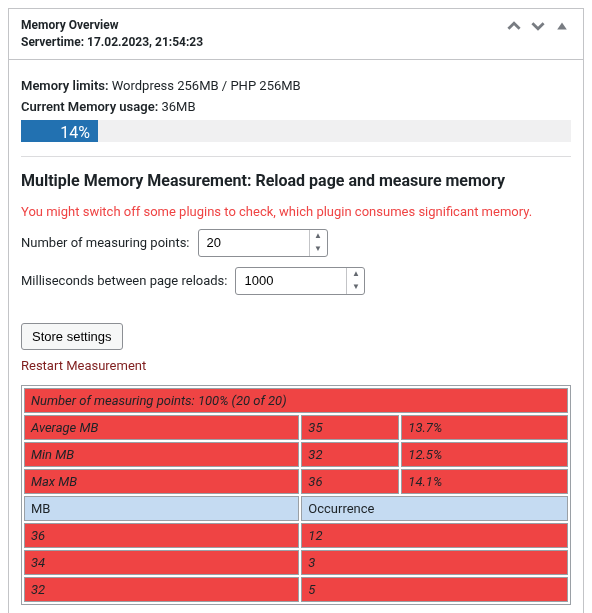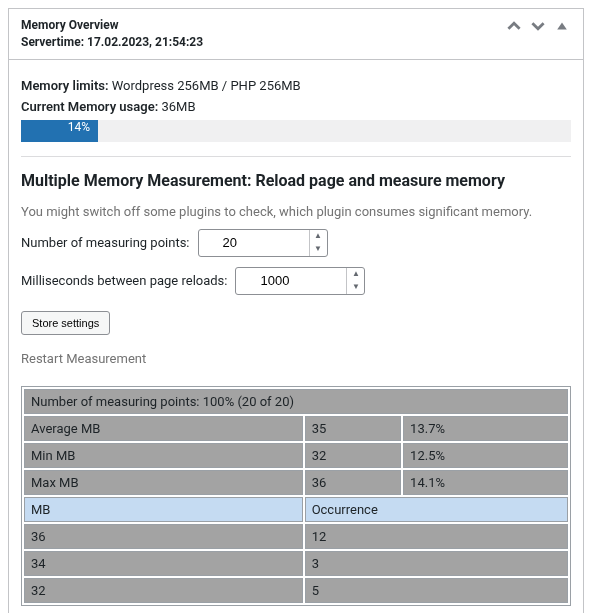--- a/index.html
+++ b/index.html
@@ -50,58 +50,58 @@
   .progress-outer {
     background: #f0f0f1;
     height: 22px;
     margin-top: 4px;
     position: relative;
   }
   .progress-inner {
     background: #2271b1;
     height: 100%;
     color: #fff;
-    font-size: 12px;
-    display: flex;
-    align-items: flex-start;
+    font-size: 16px;
+    display: flex;
+    align-items: flex-end;
     justify-content: flex-end;
     padding-right: 8px;
   }
   hr.sep {
     border: none;
     border-top: 1px solid #dcdcde;
     margin: 14px 0;
   }
   .section-heading {
     font-weight: bold;
     font-size: 16px;
     margin-bottom: 14px;
   }
   .hint {
-    color: #737373;
+    color: #ef4444;
     margin-bottom: 10px;
   }
   .form-row {
     display: flex;
     align-items: center;
     gap: 8px;
     margin: 10px 0;
   }
   .spinner {
     border: 1px solid #8c8f94;
     border-radius: 3px;
     height: 28px;
     display: flex;
     align-items: center;
     background: #fff;
   }
   .spinner input {
     border: none;
     outline: none;
-    padding: 4px 24px;
+    padding: 4px 8px;
     font-size: 13px;
     height: 100%;
     background: transparent;
   }
   .spinner .updown {
     border-left: 1px solid #c3c4c7;
     display: flex;
     flex-direction: column;
     width: 18px;
     height: 100%;
@@ -114,43 +114,43 @@
     cursor: pointer;
     color: #646970;
     font-size: 8px;
     line-height: 1;
   }
   .btn {
     border: 1px solid #8c8f94;
     background: #f6f7f7;
     border-radius: 3px;
     padding: 5px 10px;
-    font-size: 11px;
-    cursor: pointer;
-    margin-top: 6px;
+    font-size: 13px;
+    cursor: pointer;
+    margin-top: 18px;
   }
   .link {
-    color: #737373;
-    cursor: pointer;
-    margin: 16px 0;
+    color: #7f1d1d;
+    cursor: pointer;
+    margin: 8px 0;
     display: inline-block;
   }
   table.data {
     width: 100%;
     border-collapse: separate;
     border-spacing: 2px;
     border: 1px solid #9aa0a6;
     margin-top: 4px;
   }
   table.data td {
     border: 1px solid #9aa0a6;
     padding: 4px 6px;
     font-size: 13px;
   }
-  td.green { background: #a3a3a3; }
+  td.green { background: #ef4444; font-style: italic; }
   td.blue  { background: #c5dbf2; }
 </style>
 </head>
 <body>
 
 <div class="panel">
 
   <div class="panel-header">
     <div class="panel-title-block">
       <div>Memory Overview</div>

